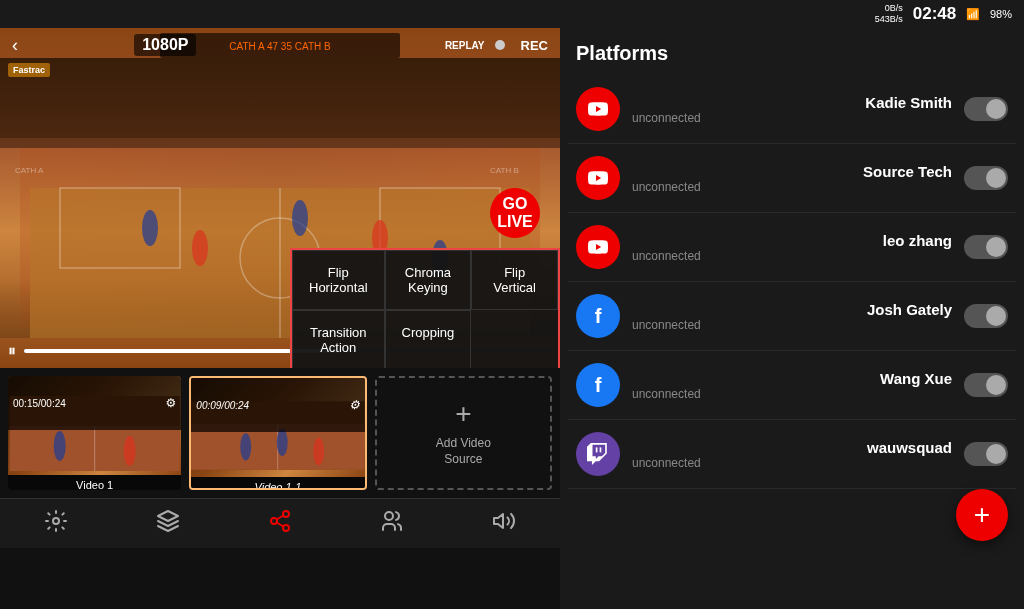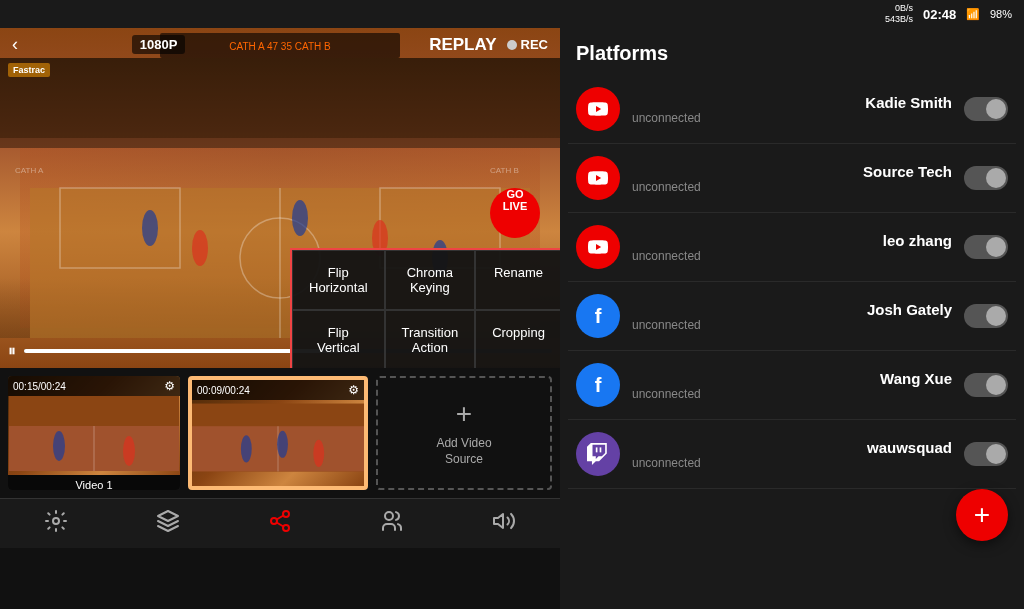--- a/index.html
+++ b/index.html
@@ -26,21 +26,21 @@
       color: #fff;
     }
     .status-bar .data-speed {
       display: flex;
       flex-direction: column;
       align-items: flex-end;
       font-size: 9px;
       line-height: 1.2;
     }
     .status-bar .time {
-      font-size: 13px;
+      font-size: 17px;
       font-weight: bold;
     }
     .battery-icon {
       display: inline-flex;
       align-items: center;
       gap: 3px;
     }
 
     
     .main-content {
@@ -81,42 +81,42 @@
 
     .back-btn {
       color: #fff;
       font-size: 18px;
       cursor: pointer;
     }
 
     .resolution-badge {
       background: rgba(0,0,0,0.6);
       color: #fff;
-      font-size: 13px;
+      font-size: 16px;
       font-weight: bold;
       padding: 2px 8px;
       border-radius: 3px;
     }
 
     .top-right-controls {
       display: flex;
       align-items: center;
       gap: 10px;
     }
 
     .replay-btn {
       color: #fff;
-      font-size: 17px;
+      font-size: 10px;
       font-weight: bold;
     }
 
     .rec-btn {
       display: flex;
       align-items: center;
-      gap: 4px;
+      gap: 16px;
       color: #fff;
       font-size: 13px;
       font-weight: bold;
     }
 
     .rec-dot {
       width: 10px;
       height: 10px;
       background: #ccc;
       border-radius: 50%;
@@ -148,26 +148,27 @@
       padding: 2px 5px;
       border-radius: 2px;
     }
 
     .go-live-btn {
       position: absolute;
       top: 160px;
       right: 20px;
       background: #e00;
       color: #fff;
-      font-size: 11px;
+      font-size: 16px;
       font-weight: bold;
       width: 50px;
       height: 50px;
       border-radius: 50%;
       display: flex;
+      align-items: center;
       justify-content: center;
       text-align: center;
       line-height: 1.1;
     }
 
     
     .context-menu {
       position: absolute;
       top: 220px;
       left: 290px;
@@ -234,28 +235,29 @@
       flex: 1;
       background: #2a2a2a;
       border-radius: 4px;
       overflow: hidden;
       position: relative;
       display: flex;
       flex-direction: column;
     }
 
     .thumb-item.selected {
-      border: 4px solid #fdba74;
+      border: 2px solid #fdba74;
+      font-style: italic;
     }
 
     .thumb-header {
       display: flex;
       justify-content: space-between;
       align-items: center;
-      padding: 3px 5px;
+      padding: 20px 5px;
       background: rgba(0,0,0,0.7);
       position: absolute;
       top: 0;
       left: 0;
       right: 0;
       z-index: 5;
     }
 
     .thumb-timestamp {
       font-size: 10px;
@@ -535,21 +537,20 @@
             <span>REC</span>
           </div>
         </div>
       </div>
 
       <div class="fastrac-logo">Fastrac</div>
 
       <div class="context-menu">
         <div class="context-menu-item">Flip<br>Horizontal</div>
         <div class="context-menu-item">Chroma<br>Keying</div>
-        <div class="context-menu-item">Rename</div>
         <div class="context-menu-item">Flip<br>Vertical</div>
         <div class="context-menu-item">Transition<br>Action</div>
         <div class="context-menu-item">Cropping</div>
 
       </div>
 
       <div class="playback-bar">
         <span class="play-btn">⏸</span>
         <div class="progress-track">
           <div class="progress-fill"></div>
@@ -584,20 +585,21 @@
         <div class="thumb-court">
           <svg width="100%" height="75" viewBox="0 0 190 75" xmlns="http://www.w3.org/2000/svg" style="margin-top:20px">
             <rect width="190" height="75" fill="#8B4513"></rect>
             <rect x="0" y="25" width="190" height="50" fill="#A0522D"></rect>
             <line x1="95" y1="25" x2="95" y2="75" stroke="rgba(255,255,255,0.3)" stroke-width="1"></line>
             <ellipse cx="60" cy="50" rx="6" ry="15" fill="rgba(30,60,150,0.7)"></ellipse>
             <ellipse cx="140" cy="55" rx="6" ry="15" fill="rgba(220,50,30,0.7)"></ellipse>
             <ellipse cx="100" cy="45" rx="6" ry="15" fill="rgba(30,60,150,0.7)"></ellipse>
           </svg>
         </div>
+        <div class="thumb-label">Video 1-1</div>
       </div>
 
       <div class="add-source-btn">
         <span class="add-source-plus">+</span>
         <span class="add-source-text">Add Video<br>Source</span>
       </div>
     </div>
 
     <div class="bottom-nav">
       <span class="nav-icon">

